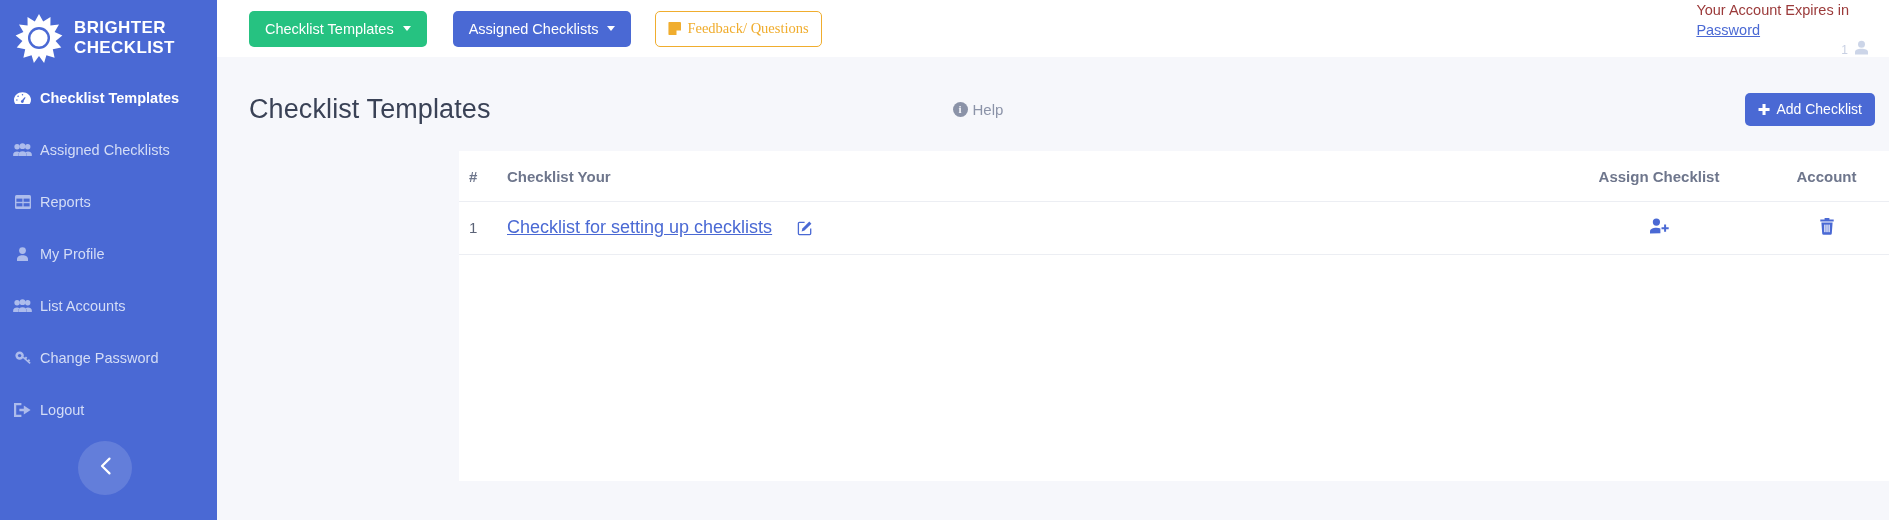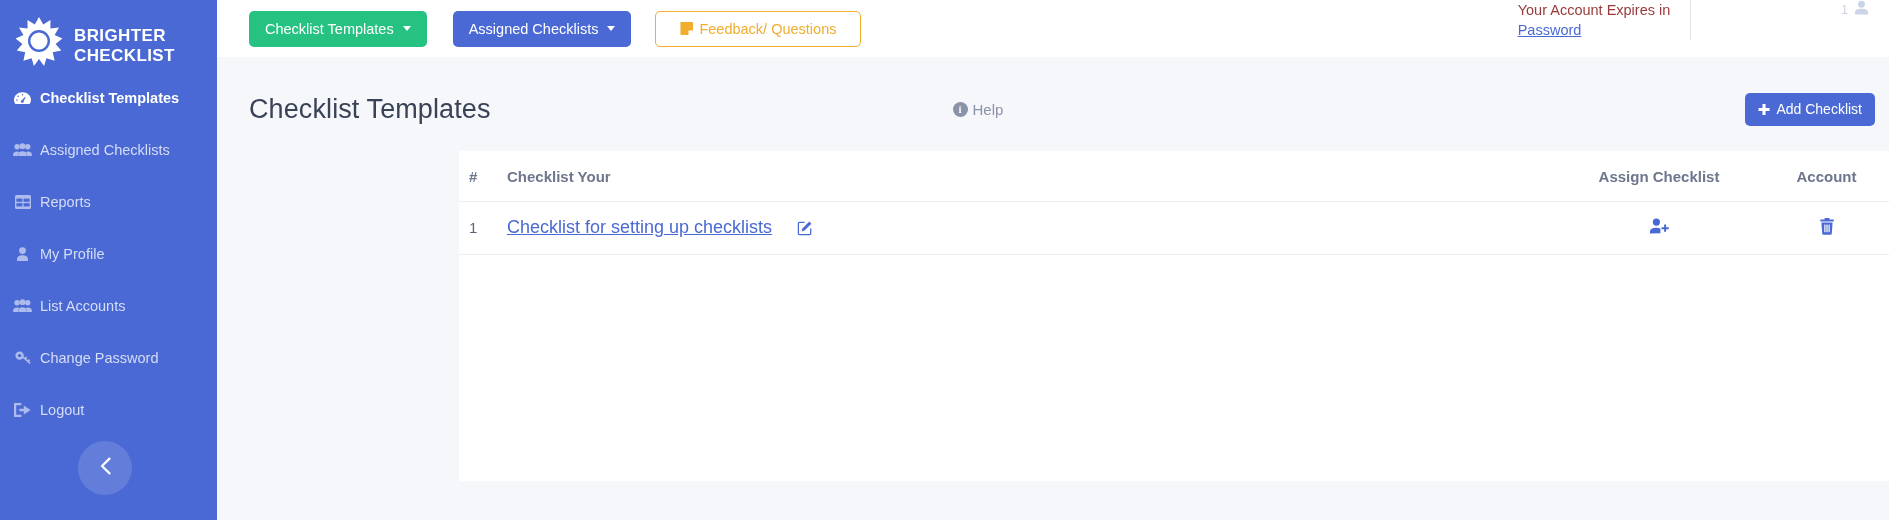--- a/index.html
+++ b/index.html
@@ -12,21 +12,21 @@
   .app { position: relative; width: 1889px; height: 520px; display: flex; }
 
   
   .sidebar {
     width: 217px; height: 520px; flex: 0 0 217px;
     background: #4a69d4;
     position: relative;
     overflow: hidden;
   }
   .brand {
-    display: flex; align-items: flex-end;
+    display: flex; align-items: center;
     padding: 10px 0 0 14px;
     height: 66px;
   }
   .brand-logo { width: 50px; height: 50px; flex: 0 0 50px; position: relative; }
   .brand-text {
     color: #ffffff; font-weight: bold; font-size: 17px;
     line-height: 20px; letter-spacing: .4px; margin-left: 10px;
   }
   .brand-text span { display: block; }
 
@@ -71,35 +71,35 @@
   .btn {
     border: none; border-radius: 5px; cursor: pointer;
     font-family: "Liberation Sans", sans-serif;
     font-size: 14.5px;
     display: inline-flex; align-items: center; justify-content: center;
     white-space: nowrap;
   }
   .btn-green { background: #26c281; color: #fff; height: 36px; padding: 0 16px; }
   .btn-blue  { background: #4a69d4; color: #fff; height: 36px; padding: 0 16px; margin-left: 26px; }
   .btn-outline {
-    background: #fff; color: #f0ad2e; height: 36px; padding: 0 24px;
-    border: 1px solid #f0ad2e; margin-left: 24px;
+    background: #fff; color: #f0ad2e; height: 36px; padding: 0 12px;
+    border: 1px solid #f0ad2e; margin-left: 24px; font-family: Liberation Serif, serif;
   }
   .caret {
     display: inline-block; margin-left: 9px;
     border-left: 4.5px solid transparent; border-right: 4.5px solid transparent;
     border-top: 5px solid currentColor;
   }
   .fb-ico {
     width: 13px; height: 13px; margin-right: 6px; background: #f0ad2e;
     display: inline-block; border-radius: 1px; flex: 0 0 13px;
     clip-path: polygon(0 0, 100% 0, 100% 65%, 62% 65%, 62% 100%, 0 100%);
   }
   .topbar-right {
-    margin-left: auto; display: flex; align-items: flex-start; height: 57px;
+    margin-left: auto; display: flex; align-items: flex-end; height: 57px; flex-direction: column;
   }
   .expiry {
     text-align: left; line-height: 20px; padding-right: 20px;
   }
   .expiry-line { color: #9b3a3a; font-size: 14.5px; }
   .expiry-link { color: #4a69d4; font-size: 14.5px; text-decoration: underline; cursor: pointer; display: inline-block; }
   .topbar-divider { width: 1px; height: 40px; background: #e2e5ec; }
   .user-area { display: flex; align-items: center; padding-left: 150px; }
   .user-count { color: #c8d0e3; font-size: 12px; margin-right: 6px; }
 

